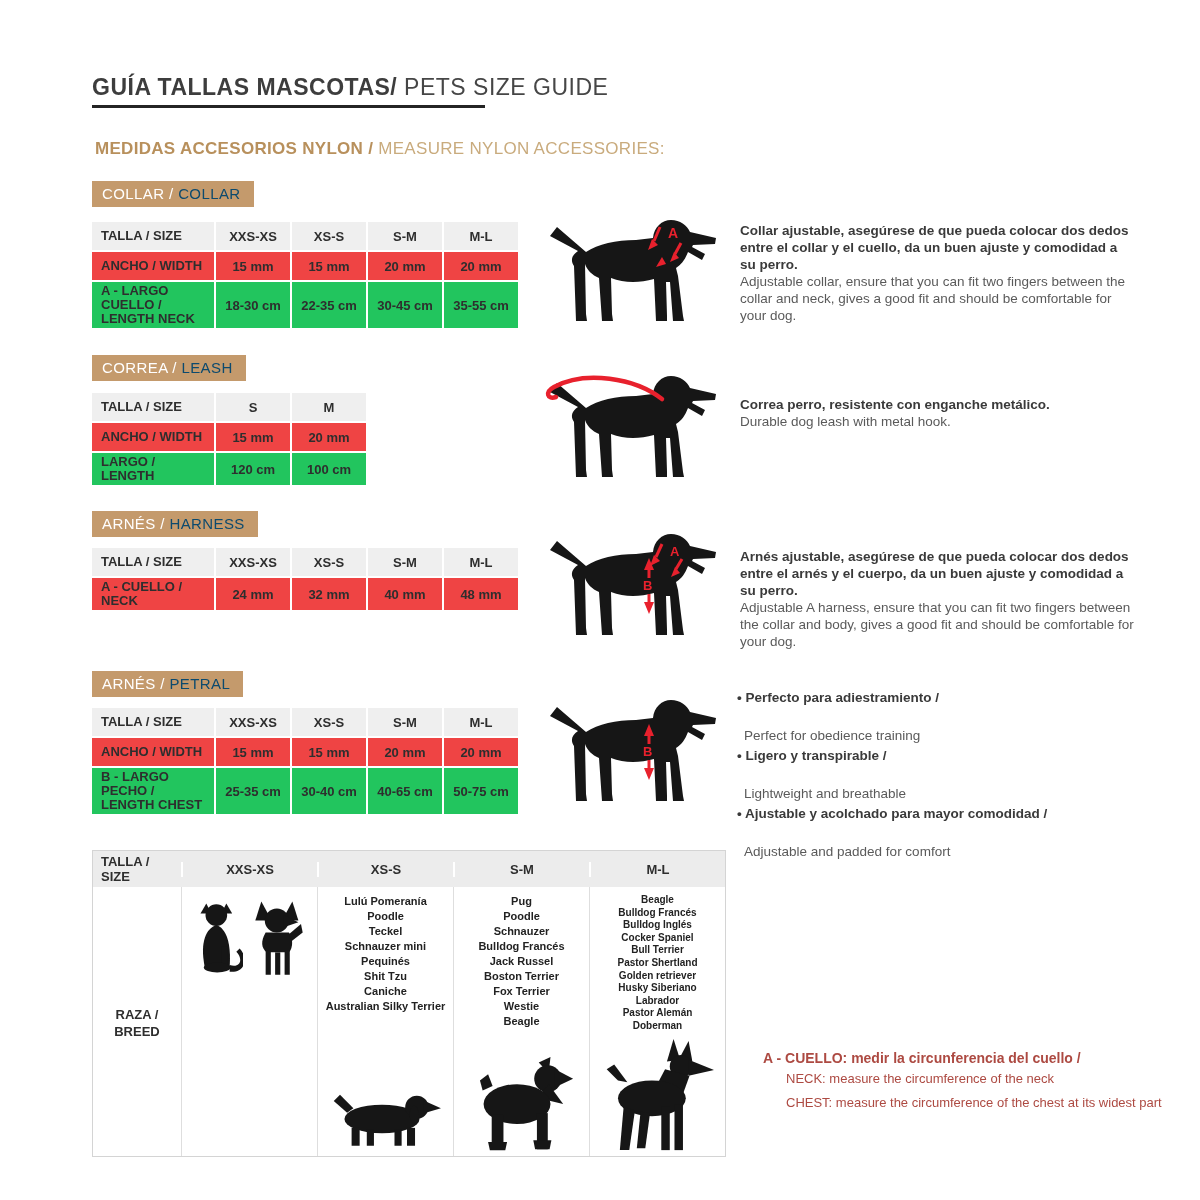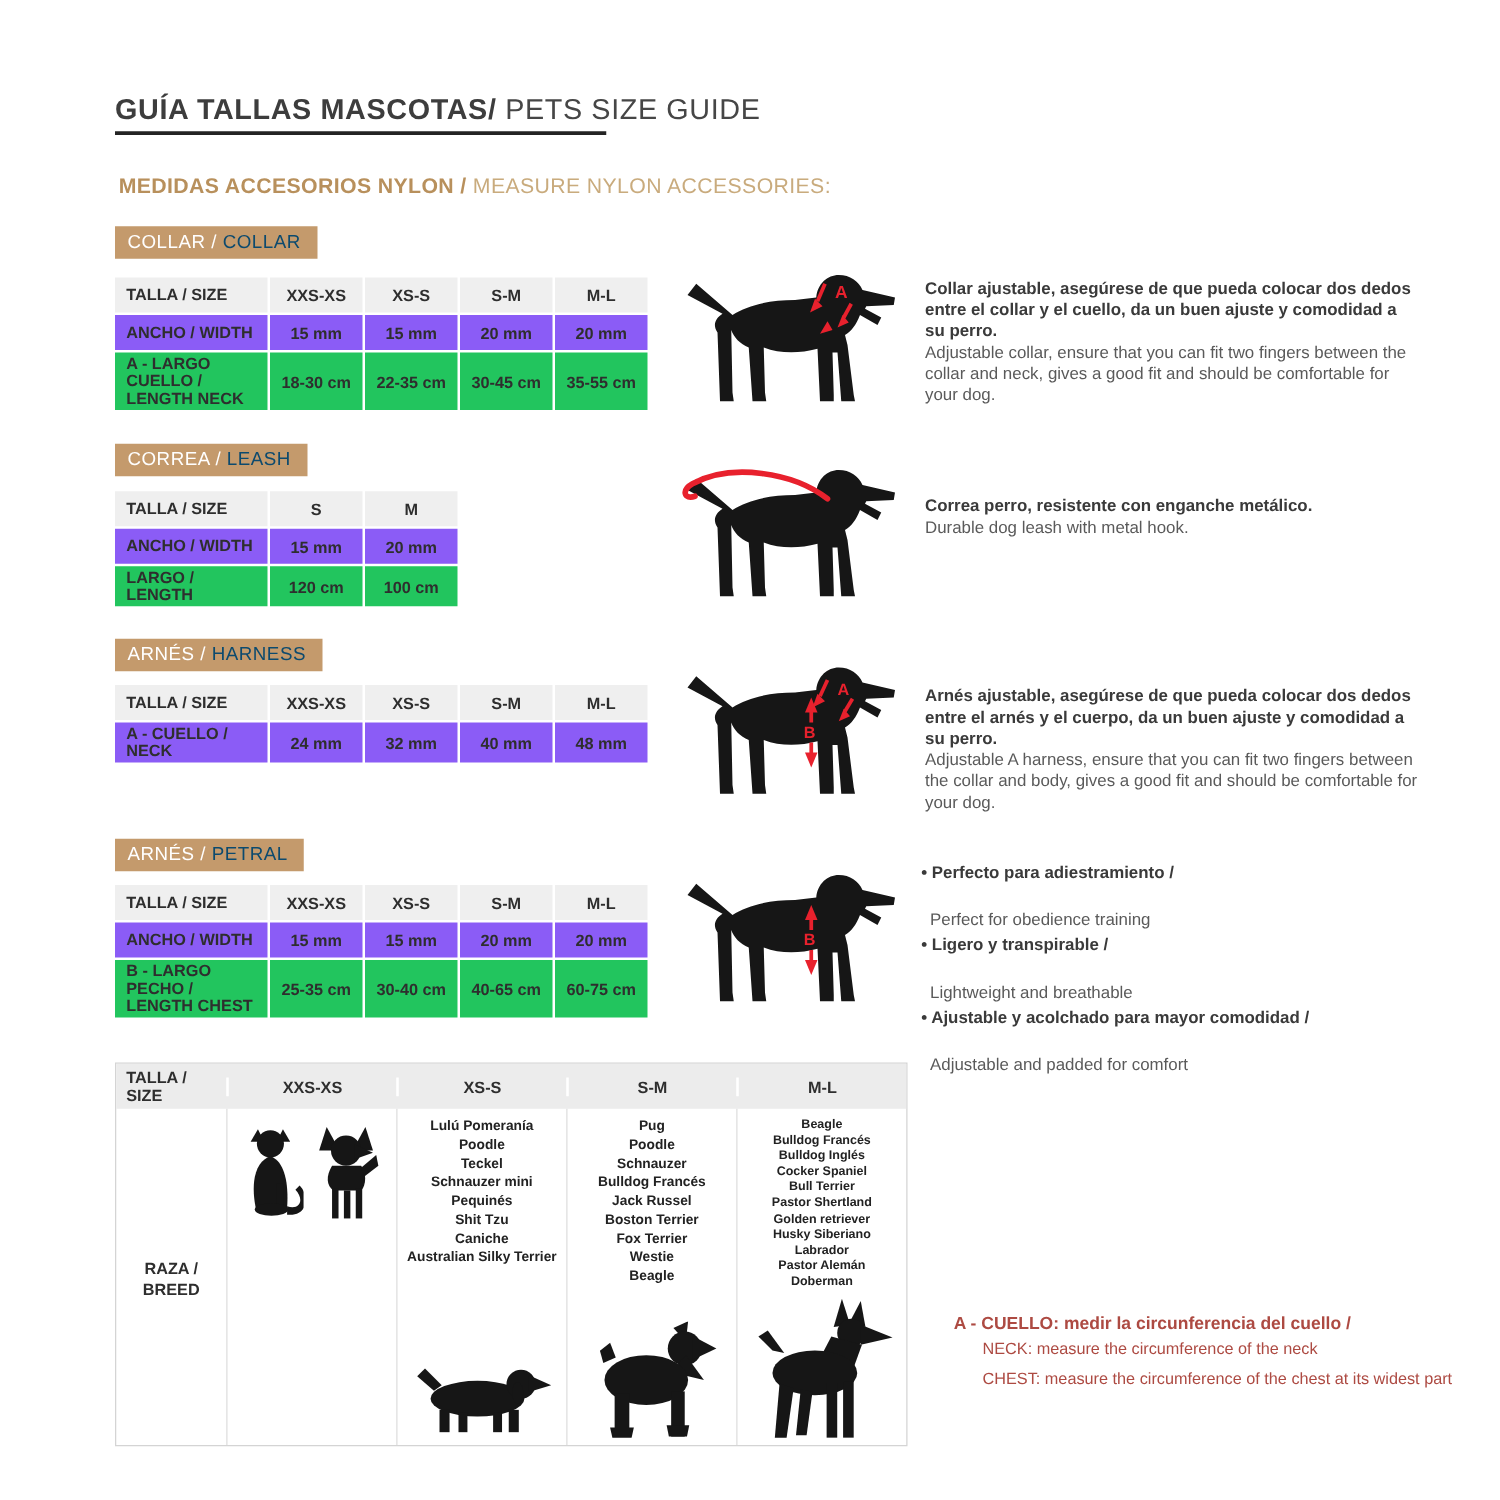--- a/index.html
+++ b/index.html
@@ -19,21 +19,21 @@
   .badge { position:absolute; left:92px; background:#c49a6c; color:#fff; font-size:15px; padding:4px 13px 5px 10px; letter-spacing:.4px; white-space:nowrap; }
   .badge .b-es { font-weight:400; }
   .badge .b-en { font-weight:400; color:#0c4a6e; }
 
   
   .stable { position:absolute; left:90px; border-collapse:separate; border-spacing:2px; }
   .stable td { font-size:13px; color:#2e2e2e; text-align:center; vertical-align:middle; padding:2px 5px; font-weight:700; }
   .stable td.lbl { text-align:left; padding-left:9px; width:122px; line-height:14px; }
   .stable td.val { width:74px; }
   .stable tr.r1 td { background:#efefef; height:28px; }
-  .stable tr.r2 td { background:#8b5cf6; height:28px; }
+  .stable tr.r2 td { background:#ef4444; height:28px; }
   .stable tr.r3 td { background:#22c55e; height:28px; }
   .stable tr.tall td { height:44px; }
 
   
   .dogspot { position:absolute; left:540px; width:180px; height:110px; }
   .dogspot svg { width:100%; height:100%; }
 
   
   .desc { position:absolute; left:740px; width:394px; font-size:13.5px; line-height:17px; }
   .desc .es { font-weight:700; color:#3a3a3a; }
@@ -282,21 +282,21 @@
       <td class="val">15 mm</td>
       <td class="val">15 mm</td>
       <td class="val">20 mm</td>
       <td class="val">20 mm</td>
     </tr>
     <tr class="r3 tall">
       <td class="lbl">B - LARGO PECHO / LENGTH CHEST</td>
       <td class="val">25-35 cm</td>
       <td class="val">30-40 cm</td>
       <td class="val">40-65 cm</td>
-      <td class="val">60-75 cm</td>
+      <td class="val">50-75 cm</td>
     </tr>
   </tbody>
     </table>
   <div class="dogspot" style="top:694px">
     <svg viewBox="0 0 180 110">
       <use href="#sym-dog"></use>
       <g>
         <text x="103" y="62" font-size="13" font-weight="bold" fill="#e8212d">B</text>
         <path d="M109,40 L109,50" stroke="#e8212d" stroke-width="3" fill="none"></path>
         <path d="M109,66 L109,76" stroke="#e8212d" stroke-width="3" fill="none"></path>

